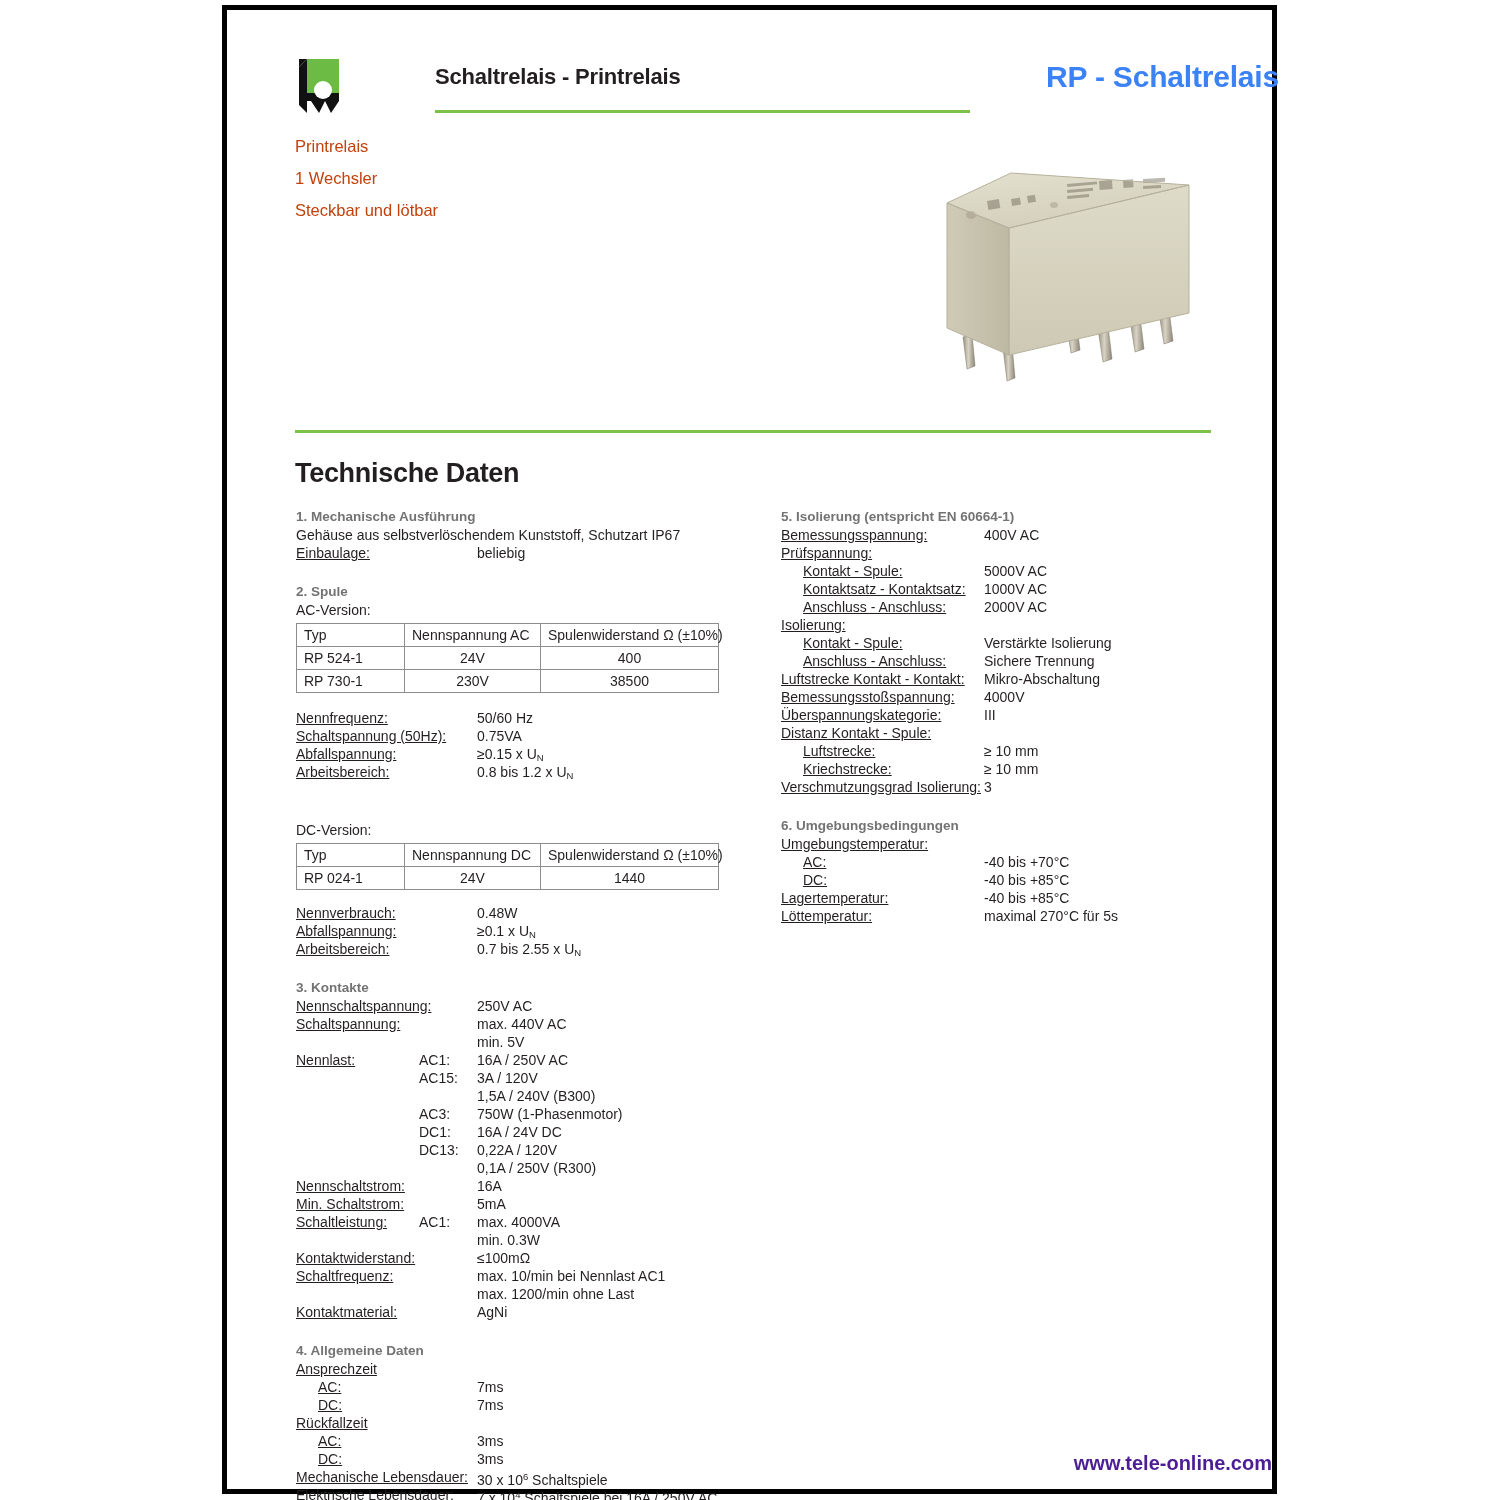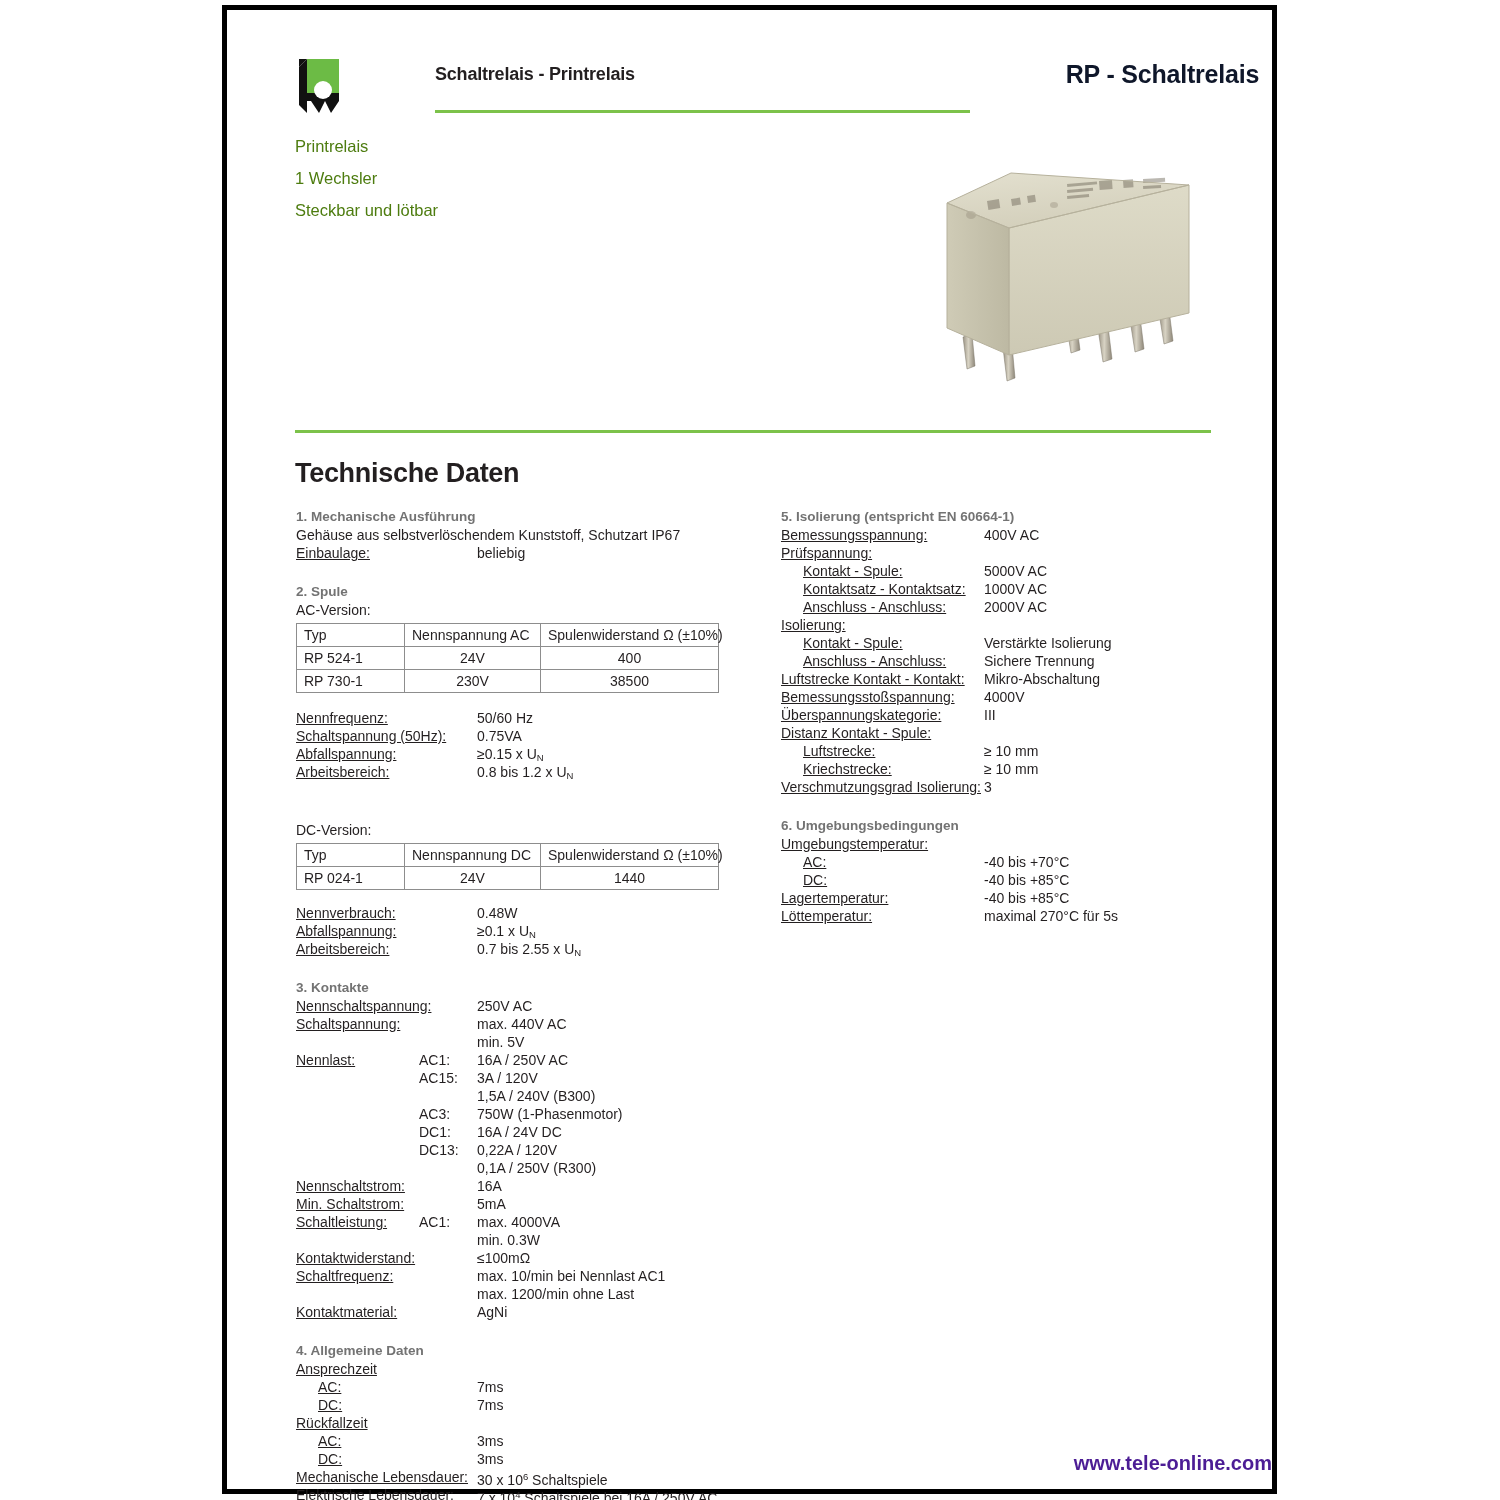--- a/index.html
+++ b/index.html
@@ -45,55 +45,55 @@
     position: absolute;
     left: 0px;
     top: 7px;
     width: 56px;
     height: 58px;
   }
   #doc-title {
     position: absolute;
     left: 140px;
     top: 14px;
-    font-size: 18px;
+    font-size: 22px;
     font-weight: bold;
     letter-spacing: -0.2px;
     white-space: nowrap;
     color: #231f20;
   }
   #title-rule {
     position: absolute;
     left: 140px;
     top: 60px;
     width: 535px;
     height: 3px;
     background: #7cc24a;
   }
   #product-code {
     position: absolute;
     left: 745px;
     top: 10px;
     width: 245px;
     text-align: center;
-    font-size: 25px;
+    font-size: 30px;
     font-weight: bold;
     letter-spacing: -0.2px;
     white-space: nowrap;
-    color: #0f172a;
+    color: #3b82f6;
   }
 
   
   #intro {
     position: absolute;
     left: 68px;
     top: 120px;
     font-size: 16.5px;
     line-height: 32px;
-    color: #4d7c0f;
+    color: #c2410c;
   }
   #intro div { white-space: nowrap; }
 
   
   #product-photo {
     position: absolute;
     left: 700px;
     top: 155px;
     width: 290px;
     height: 225px;

